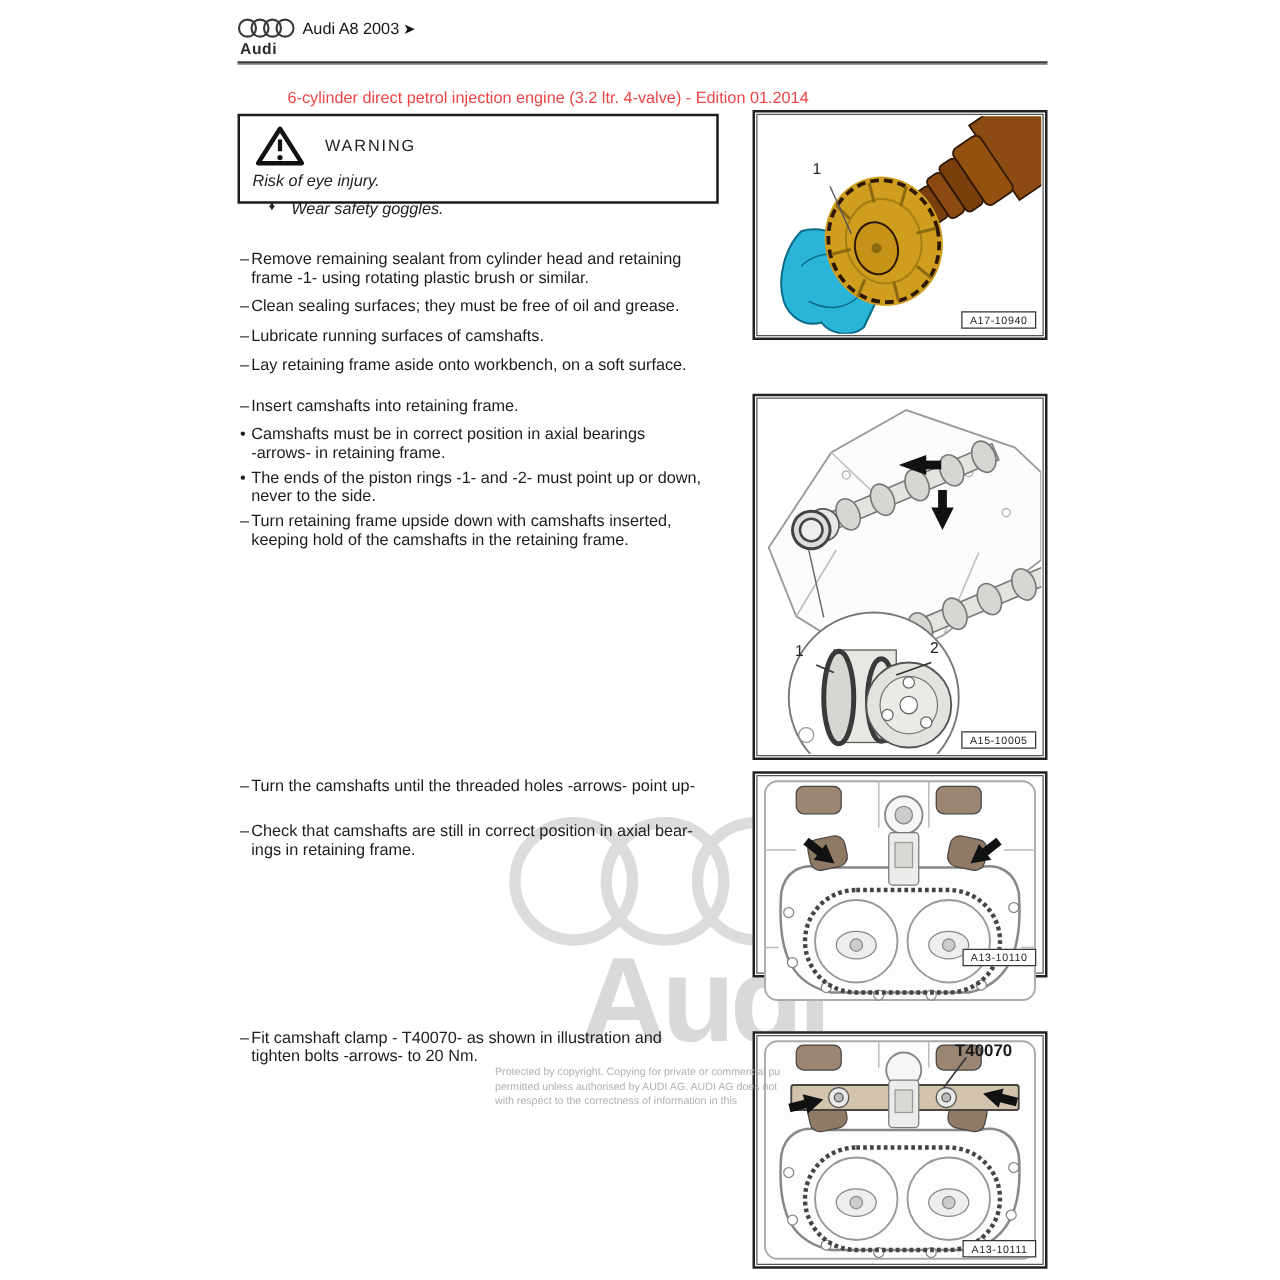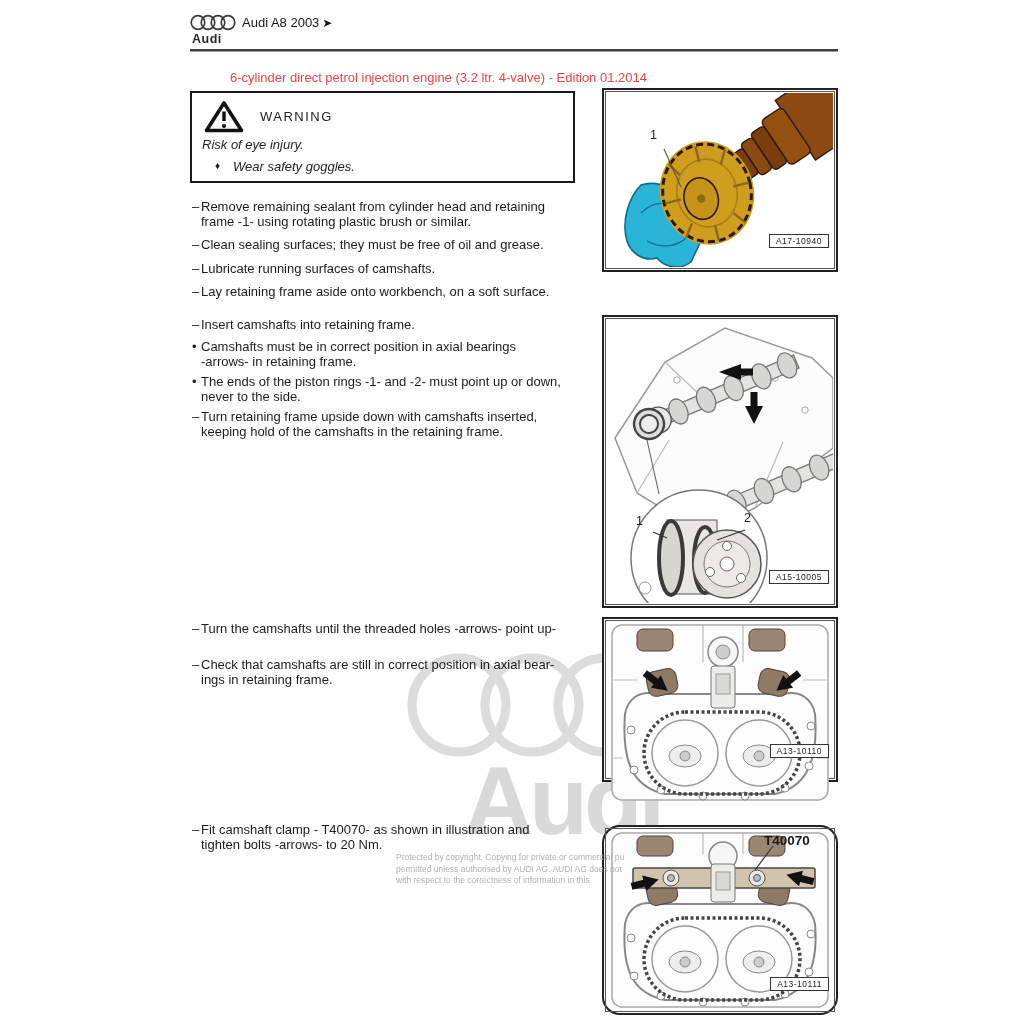--- a/index.html
+++ b/index.html
@@ -14,47 +14,47 @@
   .hdr-title { position:absolute; left:242px; top:15px; font-size:13px; color:#151515; }
   .hdr-arrow { font-family:"DejaVu Sans",sans-serif; font-size:12px; margin-left:3px; }
   .hdr-sub { position:absolute; left:230px; top:34px; font-size:13px; color:#ef4444;margin-top:36px; }
   .hdr-rule { position:absolute; left:190px; top:49px; width:648px; height:3px; border-top:2px solid #3c3c3c; border-bottom:1px solid #9a9a9a; }
 
   
   .wm { position:absolute; z-index:0; }
   .wm-text { position:absolute; left:464px; top:746px; z-index:0; font-size:96px; font-weight:bold; letter-spacing:-4px; color:#d9d9d9; }
 
   
-  .warnbox { position:absolute; left:190px; top:91px; width:385px; height:92px; border:2px solid #1a1a1a; background:#fff; z-index:2; }
+  .warnbox { position:absolute; left:190px; top:91px; width:385px; height:72px; border:2px solid #1a1a1a; background:#fff; z-index:2; }
   .warn-tri { position:absolute; left:11px; top:7px; }
   .warn-title { position:absolute; left:68px; top:16px; font-size:13px; letter-spacing:1.5px; color:#222; }
   .warn-risk { position:absolute; left:10px; top:44px; font-size:13px; font-style:italic; color:#222; }
   .warn-item { position:absolute; left:24px; top:66px; font-size:13px; font-style:italic; color:#222; }
   .warn-diamond { position:absolute; left:-1px; top:1px; font-size:10px; font-style:normal; }
   .warn-item .txt { margin-left:17px; }
 
   
   .step { position:absolute; left:190px; width:404px; font-size:13px; line-height:14.8px; color:#1c1c1c; z-index:2; }
   .step .marker { position:absolute; left:2px; top:0; }
   .step .line { display:block; margin-left:11px; }
 
   
   .copyright { position:absolute; left:396px; top:852px; width:292px; z-index:3; text-align:left; font-size:8.5px; line-height:11.5px; color:#b2b0b0; }
 
   
   .fig { position:absolute; left:602px; width:236px; background:#fff; border:2px solid #222; z-index:2; }
   .fig::before { content:""; position:absolute; inset:1px; border:1px solid #555; pointer-events:none; }
   .fig svg { position:absolute; left:3px; top:3px; }
-  .fig-code { position:absolute; right:7px; bottom:22px; border:1px solid #333; background:#fff; padding:1px 6px; font-size:8.5px; color:#222; letter-spacing:.5px; z-index:4; }
+  .fig-code { position:absolute; right:7px; bottom:7px; border:1px solid #333; background:#fff; padding:1px 6px; font-size:8.5px; color:#222; letter-spacing:.5px; z-index:4; }
   .callout { position:absolute; font-size:12.5px; color:#222; z-index:4; }
   .tool-label { position:absolute; font-size:13.5px; font-weight:600; color:#1a1a1a; z-index:4; }
   #fig1 { top:88px;  height:184px; }
   #fig2 { top:315px; height:293px; }
   #fig3 { top:617px; height:165px; }
-  #fig4 { top:825px; height:190px;border-radius:18px; }
+  #fig4 { top:825px; height:190px; }
 </style>
 </head>
 <body>
 
 <div class="page">
 
   <svg class="wm" style="left:406px; top:652px;" width="332" height="106" viewBox="0 0 332 106">
     <circle cx="53" cy="53" r="47" fill="none" stroke="#dcdcdc" stroke-width="9"></circle>
     <circle cx="126" cy="53" r="47" fill="none" stroke="#dcdcdc" stroke-width="9"></circle>
     <circle cx="199" cy="53" r="47" fill="none" stroke="#dcdcdc" stroke-width="9"></circle>

